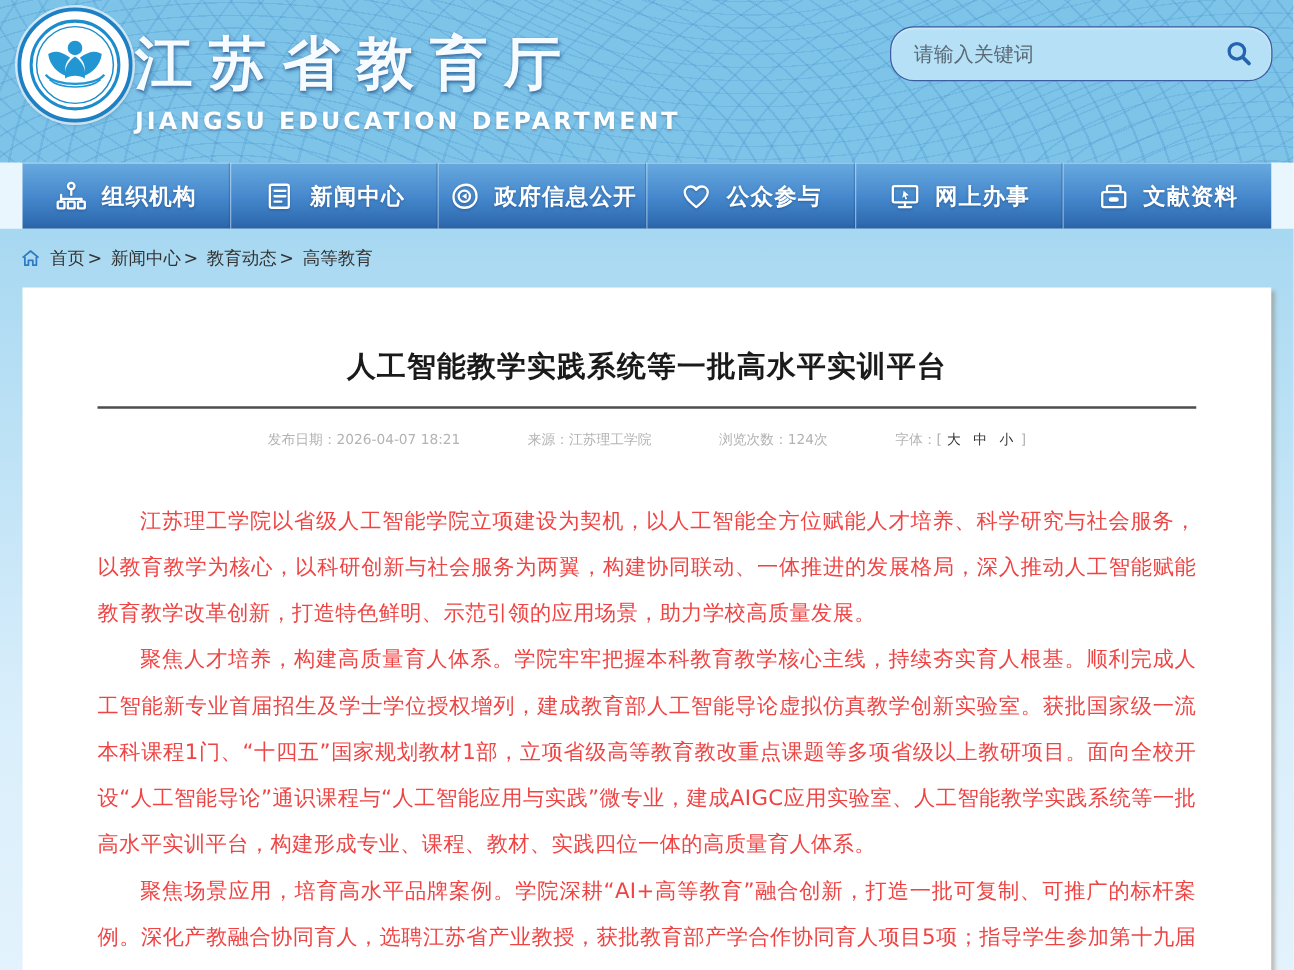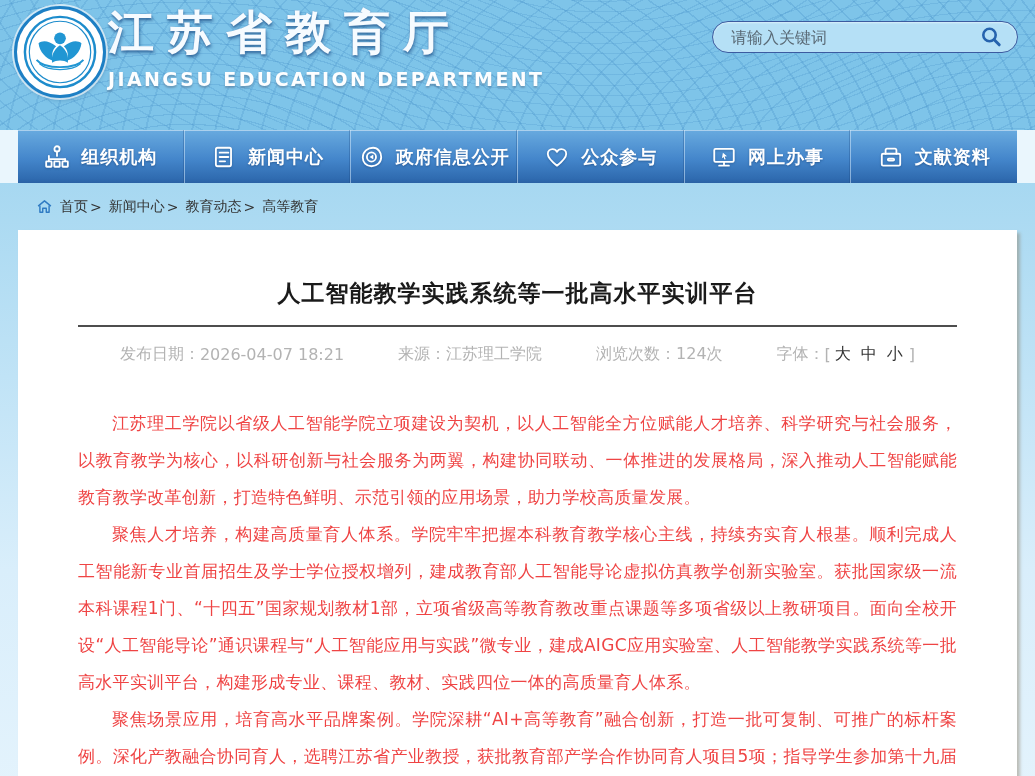--- a/index.html
+++ b/index.html
@@ -20,32 +20,32 @@
       repeating-radial-gradient(ellipse 700px 360px at 98% 135%, rgba(74,148,203,0) 0 21px, rgba(74,148,203,.26) 21px 23px);
   }
   .logo-badge {
     position:absolute; left:14px; top:6px; width:92px; height:92px;
     background:#fff; border-radius:50%;
     border:3px solid #1d7fc4;
     box-shadow:0 0 0 2px rgba(255,255,255,.65), 1px 2px 4px rgba(30,80,130,.35);
     display:flex; align-items:center; justify-content:center;
   }
   .logo-badge svg { width:78px; height:78px; }
-  .title-block { position:absolute; left:108px; top:2px; }
+  .title-block { position:absolute; left:108px; top:20px; }
   .site-title {
     font-size:46px; font-weight:bold; color:#f6fbff; letter-spacing:13px;
     text-shadow:0 2px 2px rgba(36,86,140,.55), 2px 3px 3px rgba(36,86,140,.35), 0 0 1px #5b93c6;
     white-space:nowrap;
   }
   .site-subtitle {
     margin-top:4px; font-size:19px; font-weight:bold; color:#fdfeff; letter-spacing:2.4px;
     text-shadow:0 2px 2px rgba(80,110,140,.5); white-space:nowrap;
   }
   .search-box {
-    position:absolute; right:17px; top:21px; width:306px; height:32px;
+    position:absolute; right:17px; top:21px; width:306px; height:44px;
     background:#b5e0f6; border:1px solid #3c5ba0; border-radius:19px;
     display:flex; align-items:center; padding:0 12px 0 18px;
     box-shadow:inset 0 1px 2px rgba(255,255,255,.5);
     gap:16px;
   }
   .search-box input {
     flex:1; border:none; outline:none; background:transparent;
     font-size:16px; color:#333; font-family:inherit;
   }
   .search-box input::placeholder { color:#5a6a76; opacity:1; }
@@ -66,41 +66,41 @@
   .nav-icon svg { width:26px; height:26px; stroke:#fff; fill:none; stroke-width:1.7; stroke-linecap:round; stroke-linejoin:round; filter:drop-shadow(0 1px 1px rgba(20,60,110,.4)); }
   .nav-label {
     color:#fff; font-size:18px; font-weight:bold; letter-spacing:1px;
     text-shadow:0 1px 2px rgba(20,60,110,.5);
     text-align:center;
   }
 
   
   .lower { flex:1 1 auto; background:linear-gradient(#a7d8f1, #d9eefb 55%, #e8f5fd); display:flex; flex-direction:column; }
   .breadcrumb {
-    height:47px; flex:0 0 47px; display:flex; align-items:center; padding-left:36px;
+    height:47px; flex:0 0 47px; display:flex; align-items:center; padding-left:16px;
     font-size:14px; color:#333;
   }
   .breadcrumb .home-icon { display:flex; margin-right:7px; }
   .breadcrumb .home-icon svg { width:17px; height:17px; }
   .breadcrumb a { color:#333; text-decoration:none; cursor:pointer; }
   .breadcrumb .sep { margin:0 7px 0 2px; color:#333; }
 
   
   .content-card {
     margin:0 18px; flex:1 1 auto; background:#fff;
     box-shadow:3px 3px 3px rgba(140,125,100,.45);
     padding:48px 60px 0 60px; overflow:hidden;
   }
   .article-title {
     text-align:center; font-size:23px; font-weight:bold; color:#1a1a1a; letter-spacing:1px;
   }
   .title-divider { border:none; height:2px; background:#4d4d4d; margin-top:16px; }
   .article-meta {
     margin-top:17px; display:flex; justify-content:center; align-items:center; gap:54px;
-    font-size:16px; color:#b3b3b3; white-space:nowrap;
+    font-size:11px; color:#b3b3b3; white-space:nowrap;
   }
   .article-meta .meta-item { display:inline-flex; align-items:center; }
   .font-ctrl .bracket { color:#b3b3b3; }
   .font-ctrl .font-size-btn { color:#333; text-decoration:none; cursor:pointer; margin:0 4px; letter-spacing:2px; }
   .article-body { margin-top:40px; }
   .article-body p {
     font-size:17px; line-height:37px; color:#ef4444; text-align:justify; text-indent:2em;
     letter-spacing:.3px;
   }
 </style>

